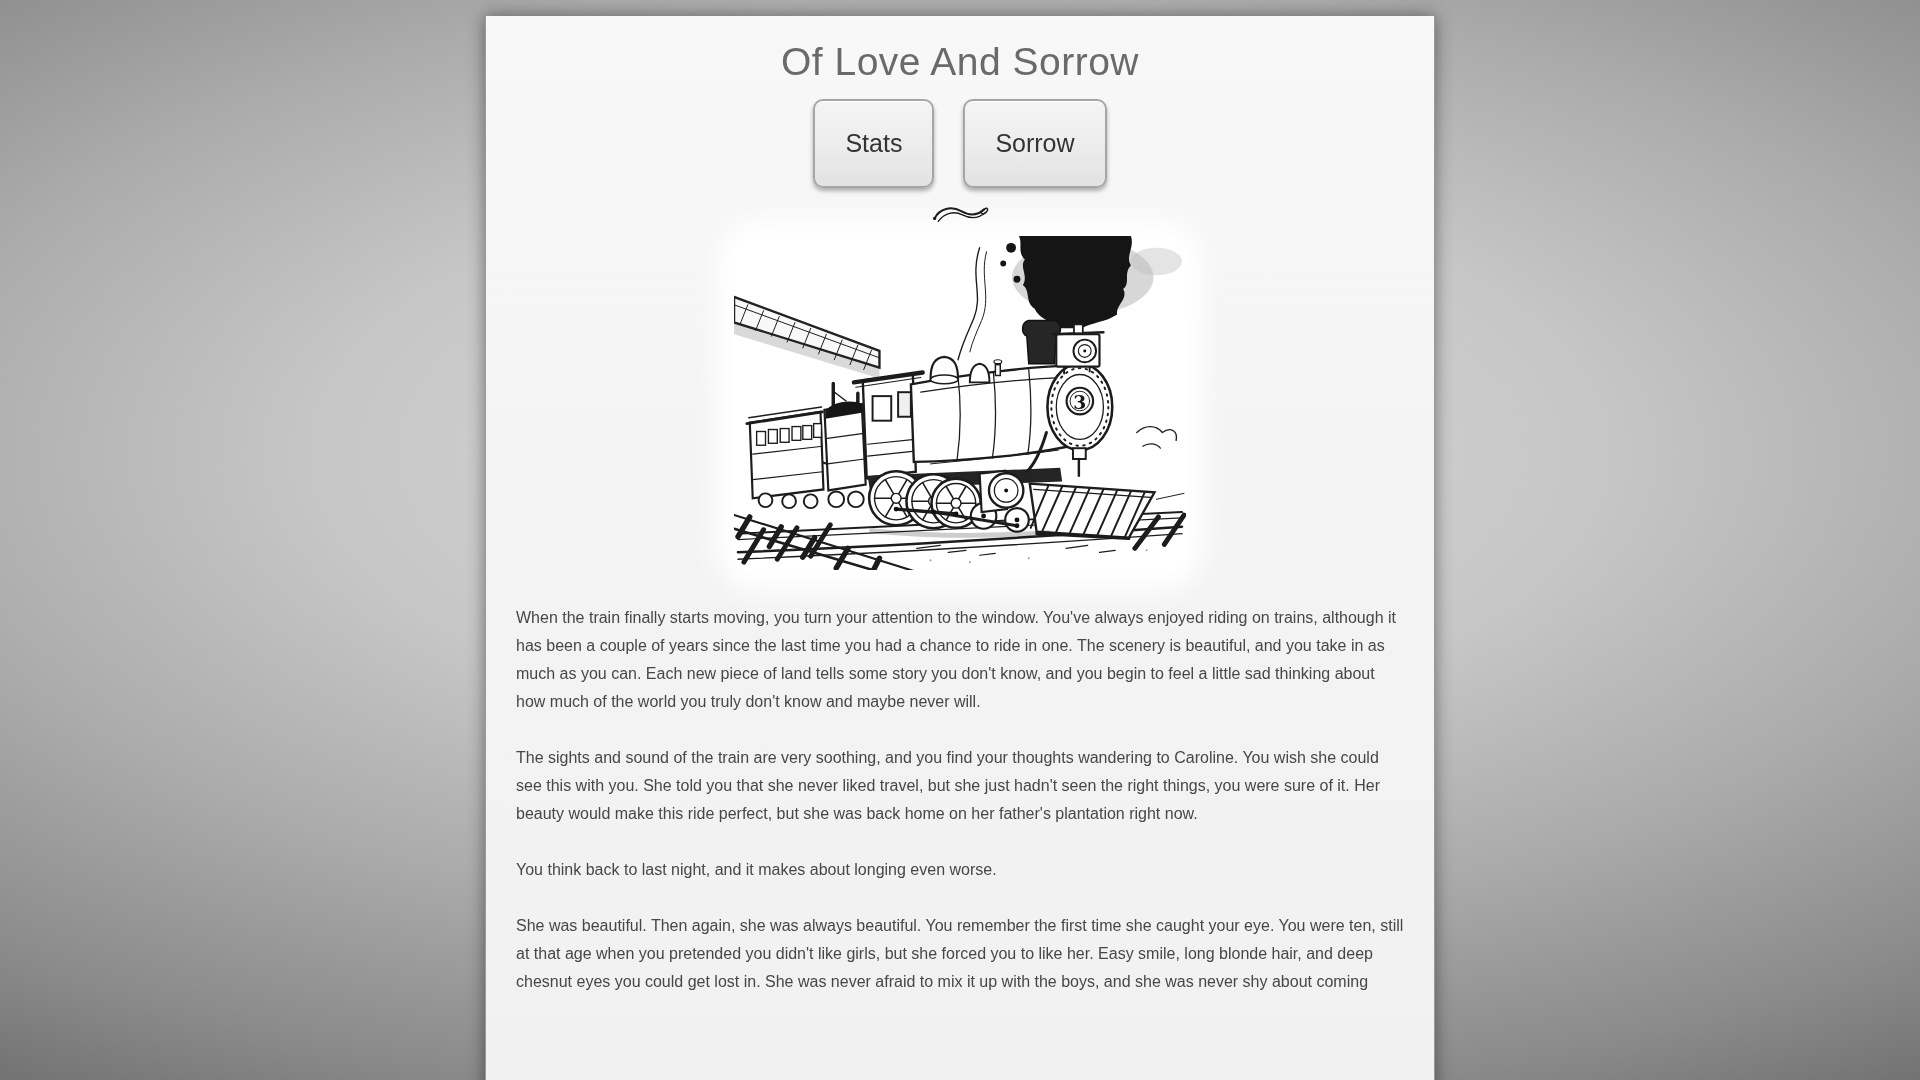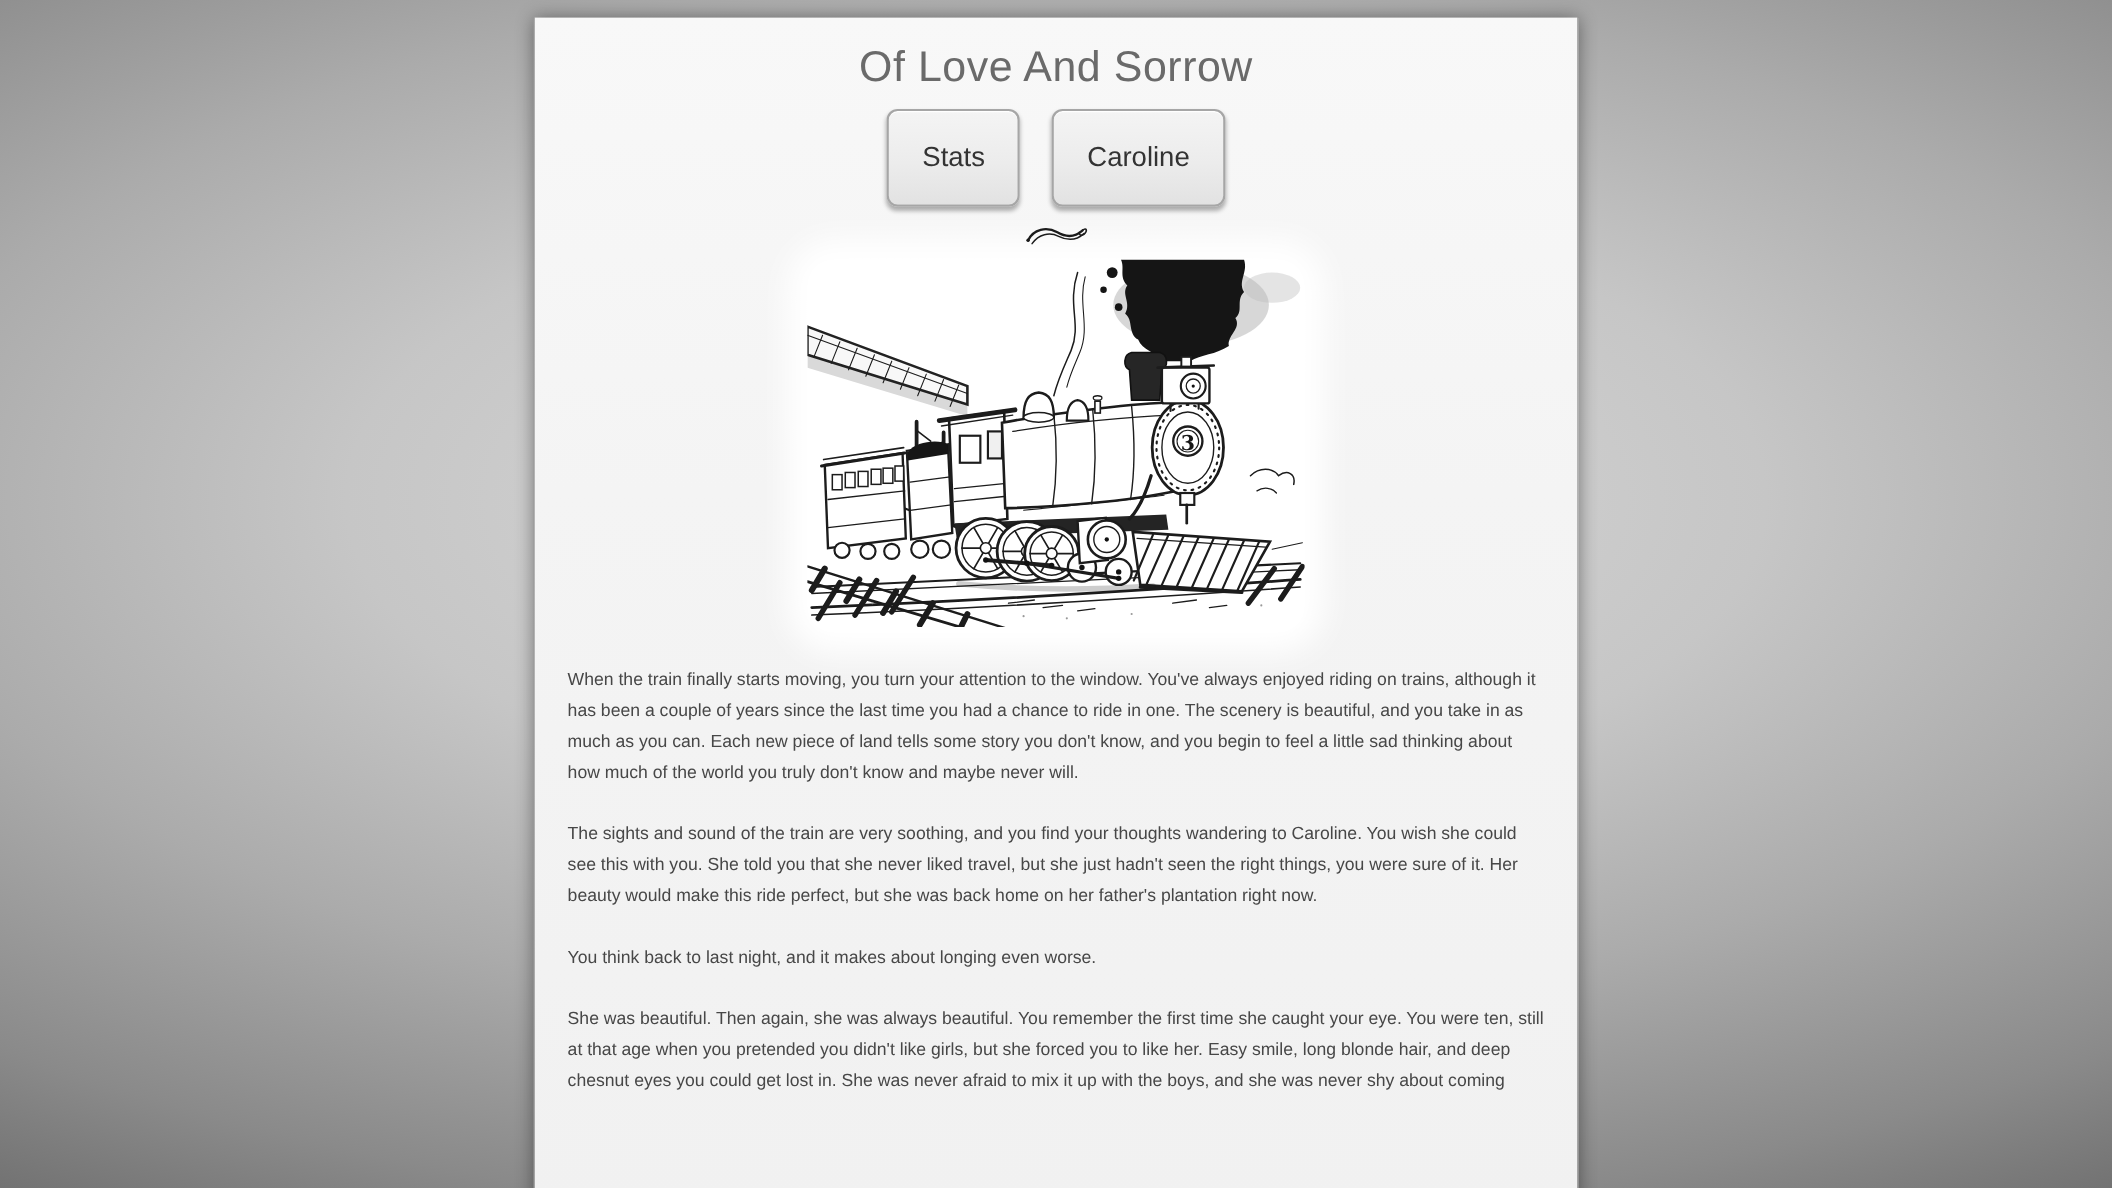--- a/index.html
+++ b/index.html
@@ -45,21 +45,21 @@
 </style>
 </head>
 <body>
 
 <div class="panel">
 
   <h1 class="title">Of Love And Sorrow</h1>
 
   <div class="btn-row">
     <button class="btn">Stats</button>
-    <button class="btn">Caroline</button>
+    <button class="btn">Sorrow</button>
   </div>
 
   <svg class="ornament" width="58" height="26" viewBox="0 0 96 36">
     <circle cx="6" cy="27" r="2.6" fill="#111"></circle>
     <path class="ln" d="M6,27 C14,10 34,6 50,15 C62,22 76,23 88,12" stroke-width="3.4"></path>
     <path class="ln" d="M12,32 C22,18 38,14 52,21 C64,27 78,28 90,17" stroke-width="2.2"></path>
     <path class="ln" d="M88,12 C94,7 96,13 90,18 C86,21 82,19 83,15" stroke-width="2.4"></path>
   </svg>
 
   <div class="illustration">

